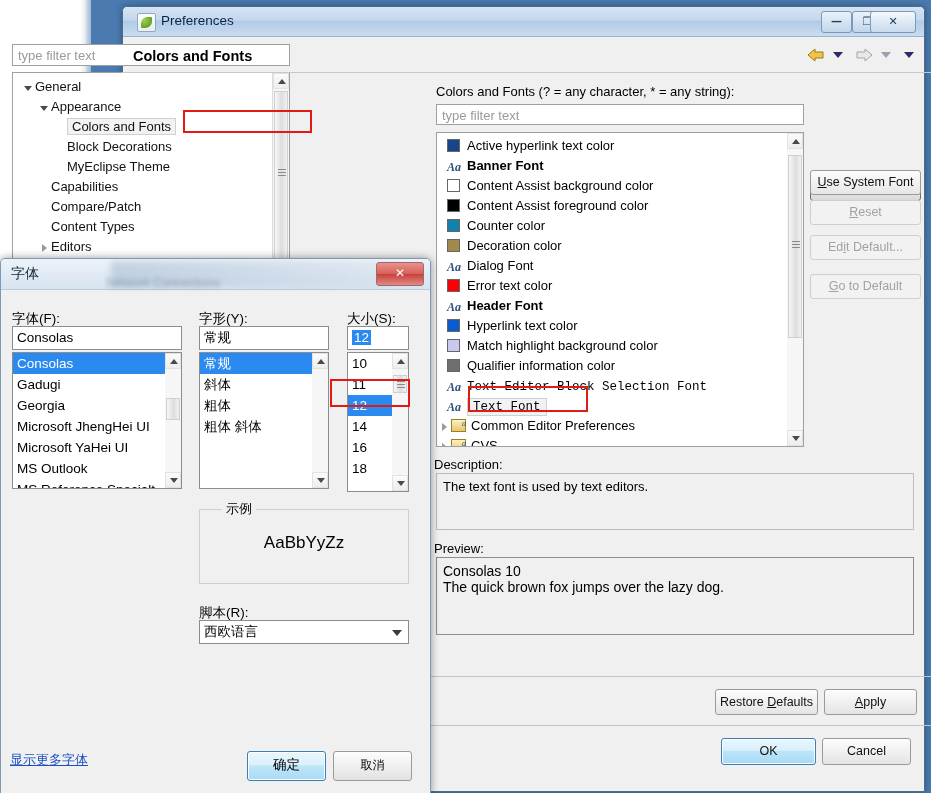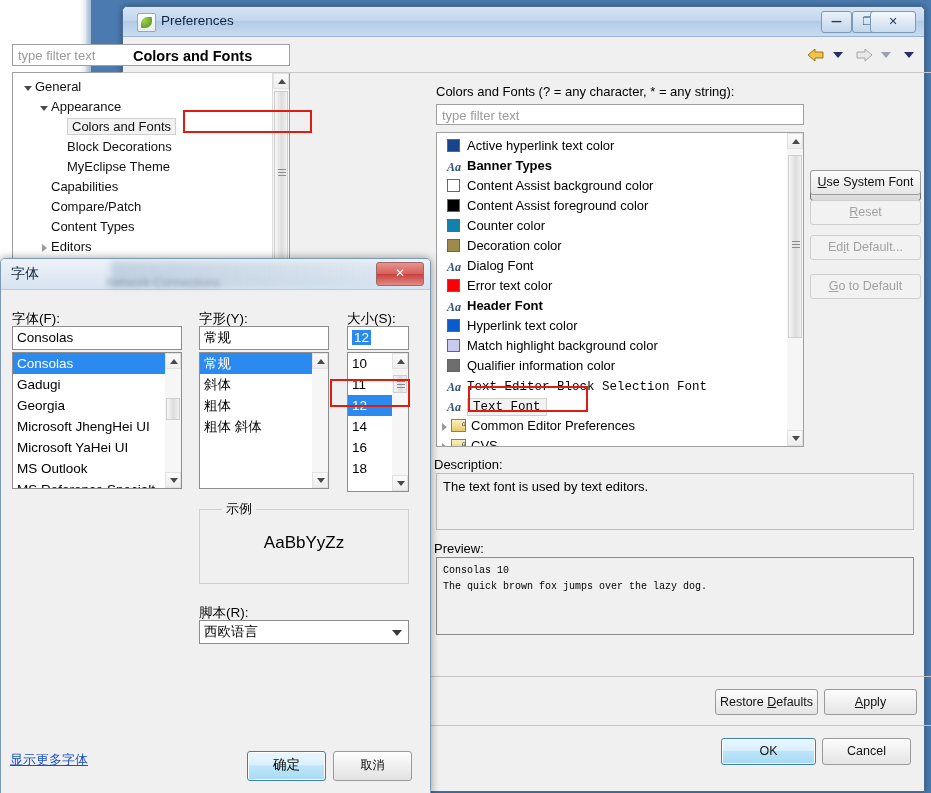--- a/index.html
+++ b/index.html
@@ -104,22 +104,22 @@
   .rbtn.wide{width:111px;left:810px;}
   .u{text-decoration:underline;}
 
   #lbl-desc{position:absolute;left:434px;top:457px;font-size:13px;}
   #descbox{position:absolute;left:436px;top:473px;width:478px;height:57px;
      background:#f0f0f0;border:1px solid #bdbdbd;box-sizing:border-box;
      padding:5px 6px;font-size:13px;}
   #lbl-prev{position:absolute;left:434px;top:541px;font-size:13px;}
   #prevbox{position:absolute;left:436px;top:557px;width:478px;height:78px;
      background:#f0f0f0;border:1px solid #8c8c8c;box-sizing:border-box;
-     padding:5px 6px;font-size:10px;line-height:16px;
-     font-family:Liberation Mono, monospace;}
+     padding:5px 6px;font-size:14px;line-height:16px;
+     font-family:Liberation Sans, sans-serif;}
 
   #sep-bot1{position:absolute;left:430px;top:676px;width:501px;height:1px;background:#c4c4c4;}
   #sep-bot2{position:absolute;left:122px;top:725px;width:809px;height:1px;background:#c4c4c4;}
   .bbtn{position:absolute;height:26px;font-size:12.5px;border:1px solid #9a9a9a;
      border-radius:3px;box-sizing:border-box;text-align:center;line-height:24px;
      background:linear-gradient(to bottom,#fdfdfd,#e4e4e4);color:#111;}
   #b-restore{left:715px;top:689px;width:103px;}
   #b-apply{left:824px;top:689px;width:93px;}
   #b-ok{left:721px;top:738px;width:95px;height:27px;
      border:1px solid #3c7fb1;border-radius:3px;
@@ -236,21 +236,21 @@
   <span class="caret gray"></span>
   <span class="caret"></span>
 </div>
 
 <div id="lbl-cf">Colors and Fonts (? = any character, * = any string):</div>
 <div id="cf-filter">type filter text</div>
 
 <div id="cf-list">
   <div id="cf-rows" style="position:absolute;left:0;top:3px;width:350px;">
       <div class="crow"><span class="sw" style="background:#16458c"></span><span class="" style="">Active hyperlink text color</span></div>
-      <div class="crow"><span class="aa">Aa</span><span class=" bold" style="">Banner Types</span></div>
+      <div class="crow"><span class="aa">Aa</span><span class=" bold" style="">Banner Font</span></div>
       <div class="crow"><span class="sw" style="background:#ffffff"></span><span class="" style="">Content Assist background color</span></div>
       <div class="crow"><span class="sw" style="background:#000000"></span><span class="" style="">Content Assist foreground color</span></div>
       <div class="crow"><span class="sw" style="background:#1282ad"></span><span class="" style="">Counter color</span></div>
       <div class="crow"><span class="sw" style="background:#a08a4b"></span><span class="" style="">Decoration color</span></div>
       <div class="crow"><span class="aa">Aa</span><span class="" style="">Dialog Font</span></div>
       <div class="crow"><span class="sw" style="background:#fb0007"></span><span class="" style="">Error text color</span></div>
       <div class="crow"><span class="aa">Aa</span><span class=" bold" style="">Header Font</span></div>
       <div class="crow"><span class="sw" style="background:#0a5ccc"></span><span class="" style="">Hyperlink text color</span></div>
       <div class="crow"><span class="sw" style="background:#c9c9f0"></span><span class="" style="">Match highlight background color</span></div>
       <div class="crow"><span class="sw" style="background:#6e6e6e"></span><span class="" style="">Qualifier information color</span></div>

